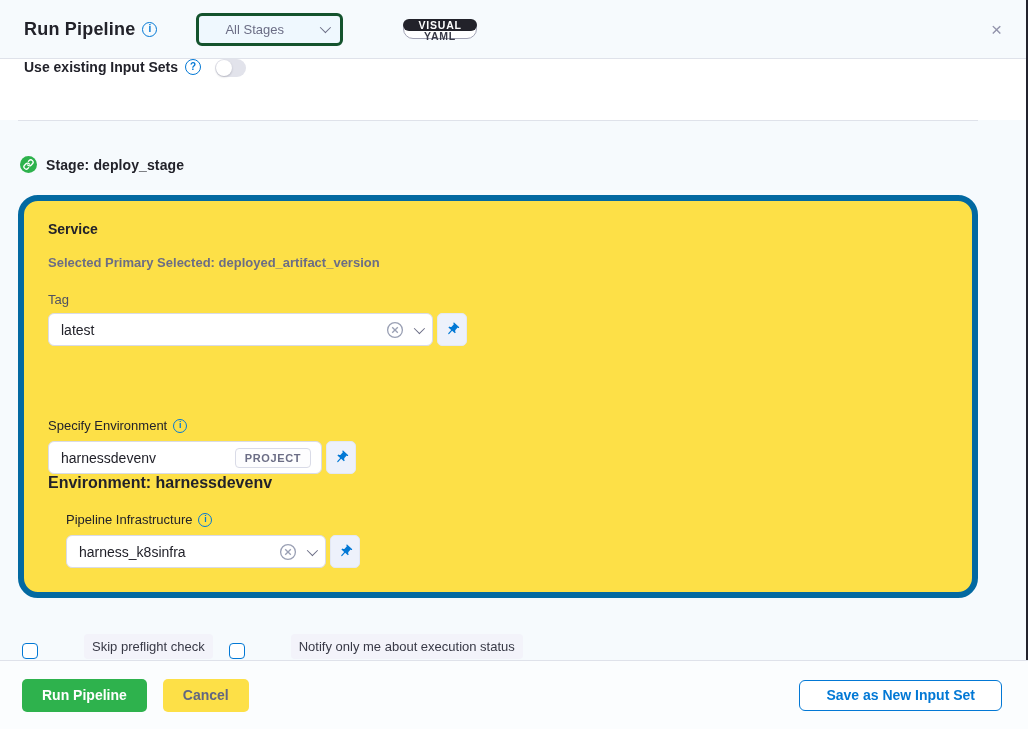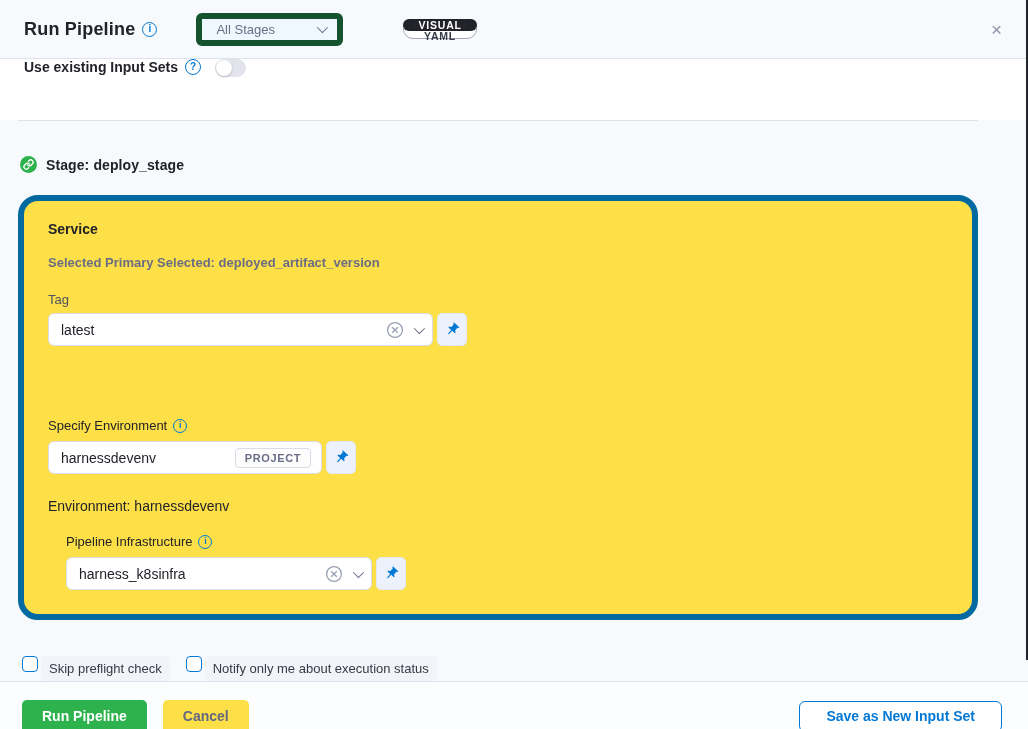--- a/index.html
+++ b/index.html
@@ -11,23 +11,23 @@
   }
 
   
   .hdr { height:59px; flex:0 0 auto; display:flex; align-items:center;
          padding:0 26px 0 24px; border-bottom:1px solid #dfe2ea; background:#f6fafd; }
   .hdr-title { font-size:18px; font-weight:700; letter-spacing:.2px; }
   .icon-circle { display:inline-flex; align-items:center; justify-content:center;
     width:15px; height:15px; border:1.5px solid #0278d5; border-radius:50%;
     color:#0278d5; font-size:10px; font-weight:700; line-height:1; flex:0 0 auto; }
   .hdr .icon-circle { margin-left:7px; }
-  .stage-select { margin-left:39px; width:147px; height:33px; border:6px solid #14532d;
+  .stage-select { margin-left:39px; width:147px; height:33px; border:3px solid #14532d;
     background:#eff8fe; border-radius:6px; display:flex; align-items:center;
-    padding:0 12px 0 14px; cursor:pointer; }
+    padding:0 12px 0 26px; cursor:pointer; }
   .stage-select .val { font-size:13px; color:#6b6d85; flex:1; }
   .chev { width:8px; height:8px; border-right:1.6px solid #6b6d85; border-bottom:1.6px solid #6b6d85;
     transform:rotate(45deg) translateY(-2px); flex:0 0 auto; }
   .seg { margin-left:60px; display:inline-flex; align-items:center; height:20px;
     border:1px solid #a2a3b5; border-radius:11px; background:#fff;flex-direction:column; }
   .seg-item { height:20px; display:flex; align-items:center; padding:0 14px;
     font-size:10.5px; font-weight:700; letter-spacing:.8px; color:#383946;
     border-radius:11px; cursor:pointer; }
   .seg-item.sel { background:#22222a; color:#fff; margin:-1px; height:22px; padding:0 15px; }
   .close-x { margin-left:auto; font-size:19px; color:#9293ab; cursor:pointer; line-height:1;
@@ -60,34 +60,34 @@
   .fld-label.dark { color:#22222a; }
   .fld-label .icon-circle { margin-left:6px; width:14px; height:14px; font-size:9px; border-width:1.3px; cursor:pointer; }
   .tag-label { margin-top:22px; }
   .in-row { display:flex; align-items:stretch; margin-top:6px; }
   .tbox { height:33px; background:#fff; border:1px solid #d9dbe7; border-radius:6px;
     display:flex; align-items:center; padding:0 10px 0 12px; }
   .tbox input { border:none; outline:none; background:transparent; font-size:14px; color:#22222a;
     font-family:inherit; flex:1; min-width:0; }
   .tbox.w-tag { width:385px; }
   .tbox.w-env { width:274px; }
-  .tbox.w-infra { width:306px; }
+  .tbox.w-infra { width:260px; }
   .clear-ico, .tbox .chev { cursor:pointer; }
   .clear-ico { margin-right:10px; display:flex; }
   .pin-btn { width:30px; height:33px; margin-left:4px; background:#edf1fb; border:1px solid #e3e8f5;
     border-radius:5px; display:flex; align-items:center; justify-content:center; cursor:pointer; flex:0 0 auto; }
   .spacer-collapsed { height:72px; }
   .env-label-row { }
   .scope-badge { margin-left:auto; border:1px solid #d9dbe7; border-radius:4px; padding:3px 9px;
     font-size:11px; font-weight:600; color:#6b6d85; letter-spacing:.6px; background:#fdfdfe; }
-  .env-heading { margin-top:24px; font-size:14px; font-weight:400; }
+  .env-heading { font-size:16px; font-weight:700; }
   .indent { margin-left:18px; margin-top:20px; }
 
   .opts { display:flex; align-items:center; margin:36px 0 0 22px; gap:16px; }
-  .opt { display:flex; align-items:flex-start; cursor:pointer; }
+  .opt { display:flex; align-items:flex-end; cursor:pointer;gap:43px; }
   .cbx { width:16px; height:16px; border:1.6px solid #0278d5; border-radius:4px; background:#fff;
     flex:0 0 auto; }
   .opt .lbl { margin-left:3px; font-size:13px; color:#383946; background:#f3f3fa;
     padding:5px 8px; border-radius:4px; }
 
   
   .ftr { height:69px; flex:0 0 auto; background:#fbfdfe; border-top:1px solid #dfe2ea;
     display:flex; align-items:center; padding:0 26px 0 22px; }
   .btn { height:33px; border-radius:5px; font-size:14px; font-weight:700; font-family:inherit;
     display:inline-flex; align-items:center; justify-content:center; cursor:pointer; border:none; }

